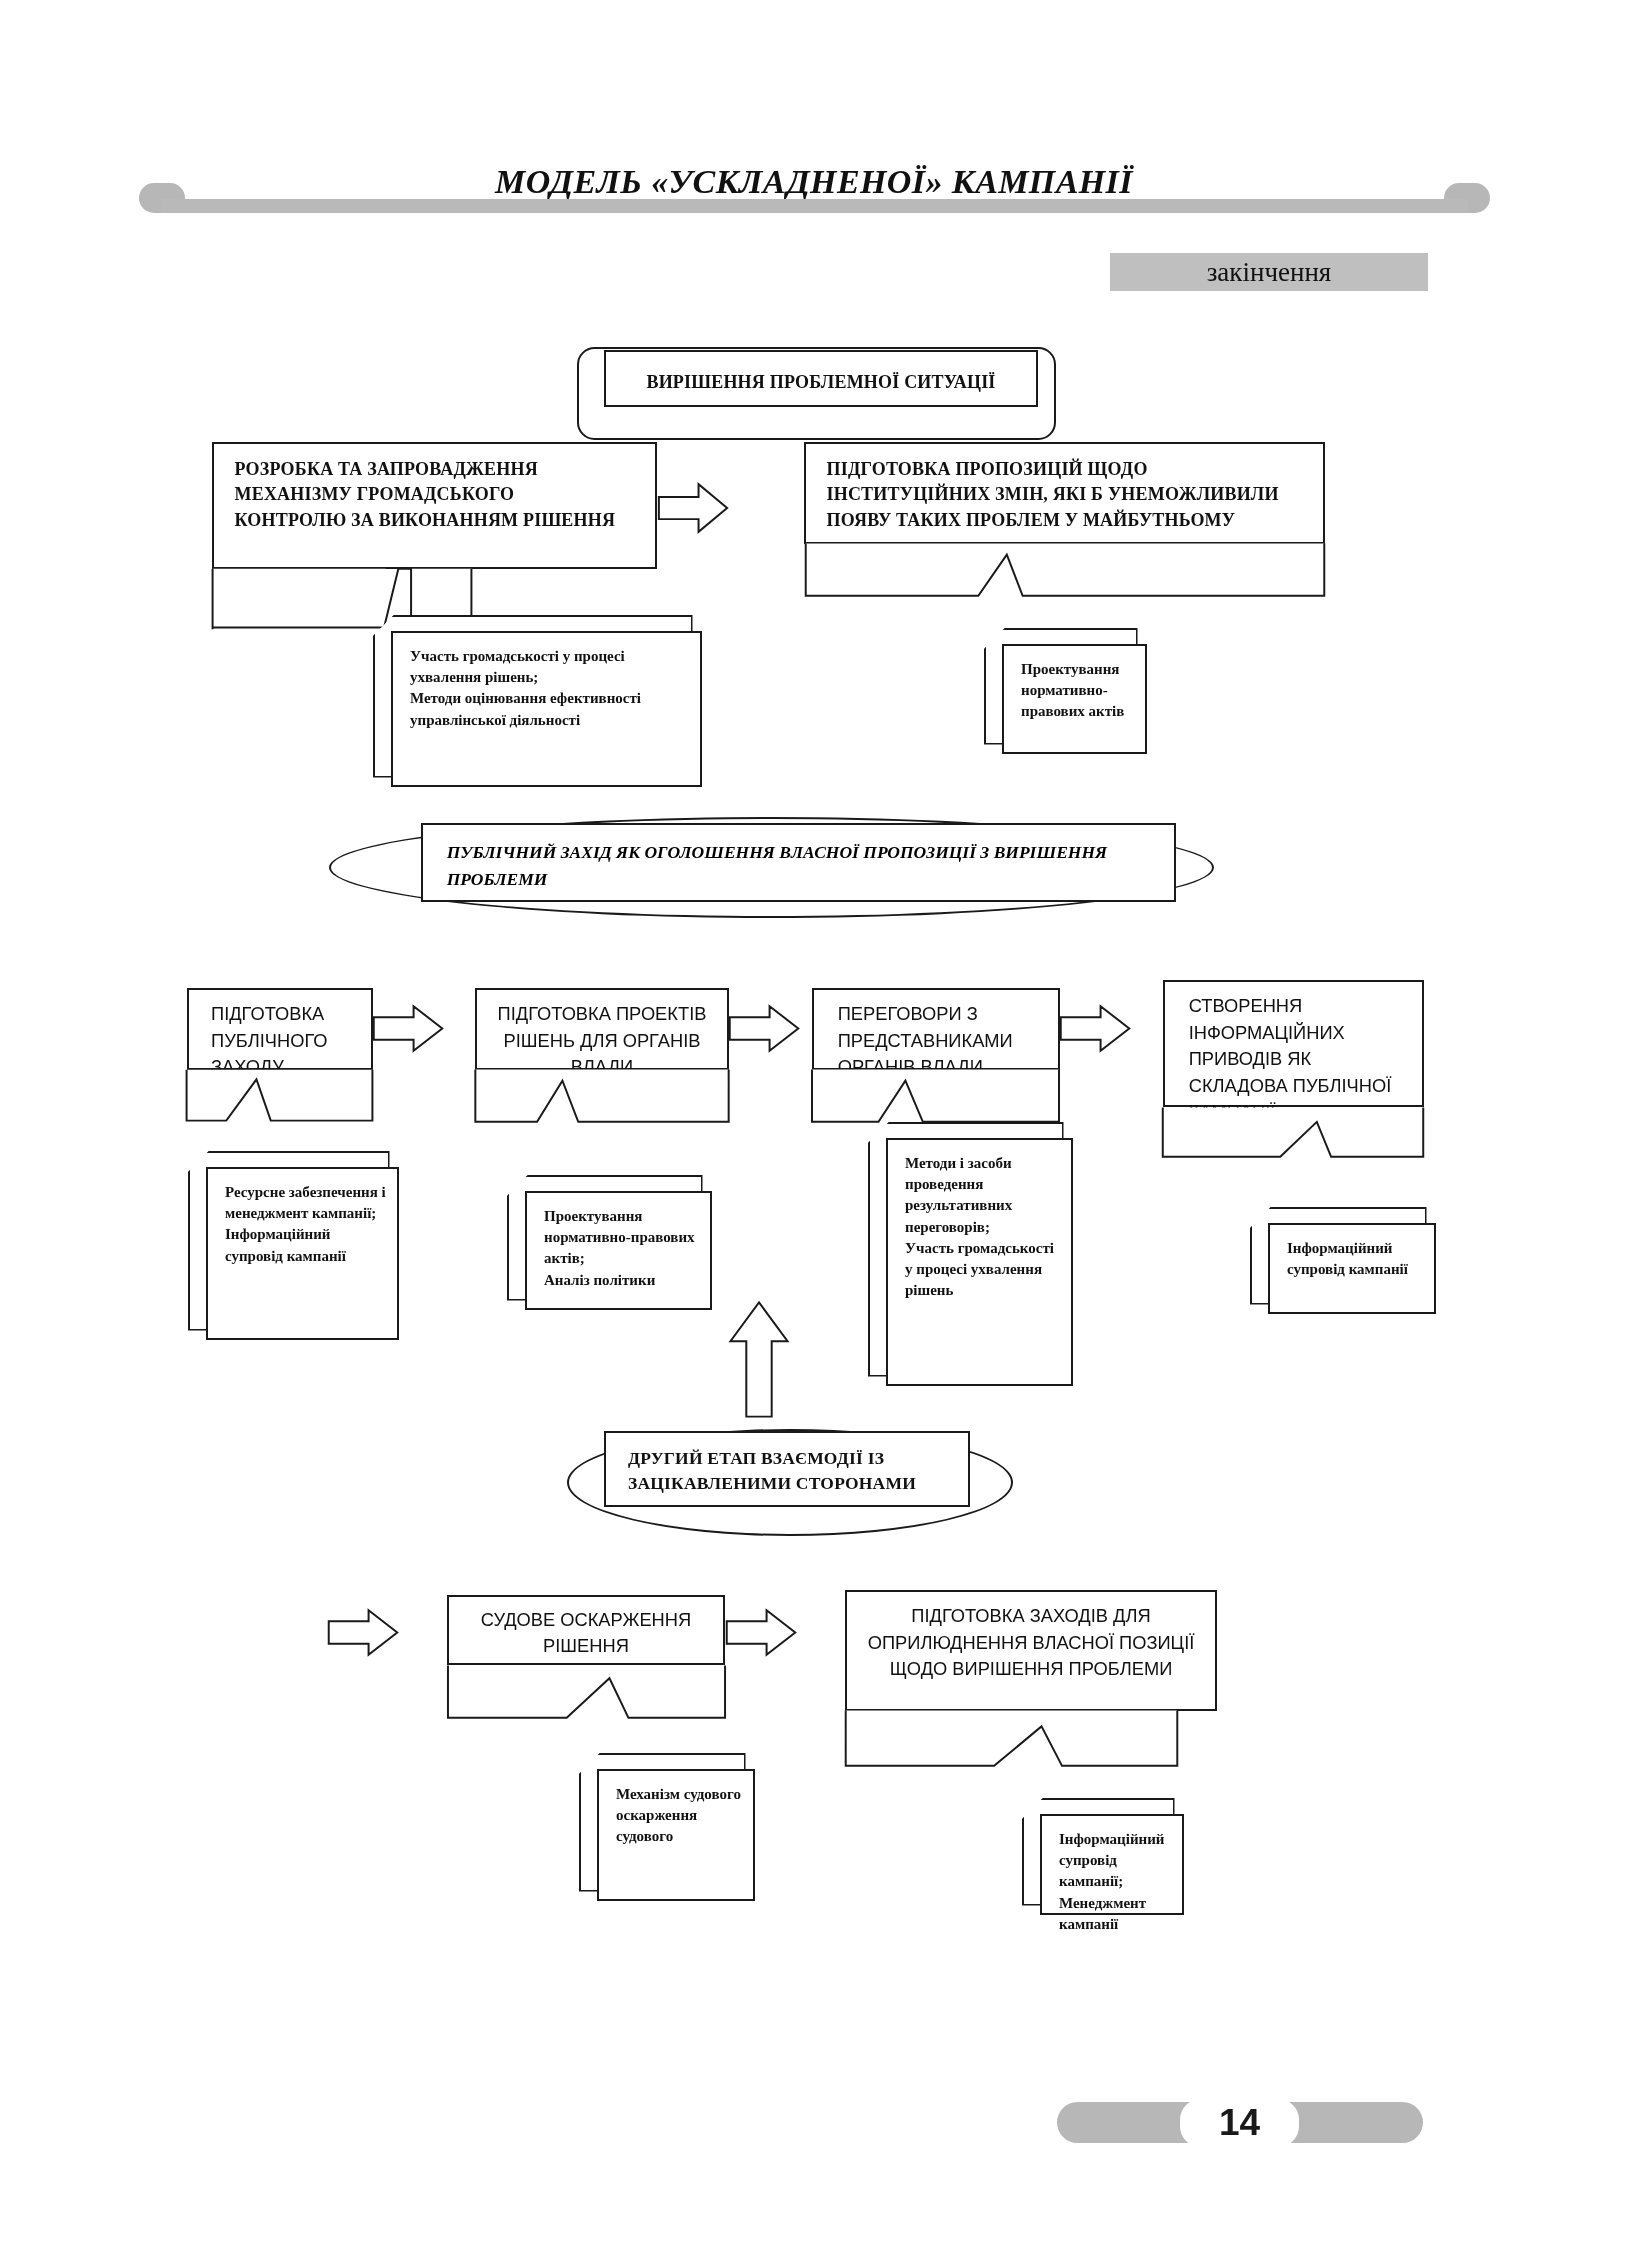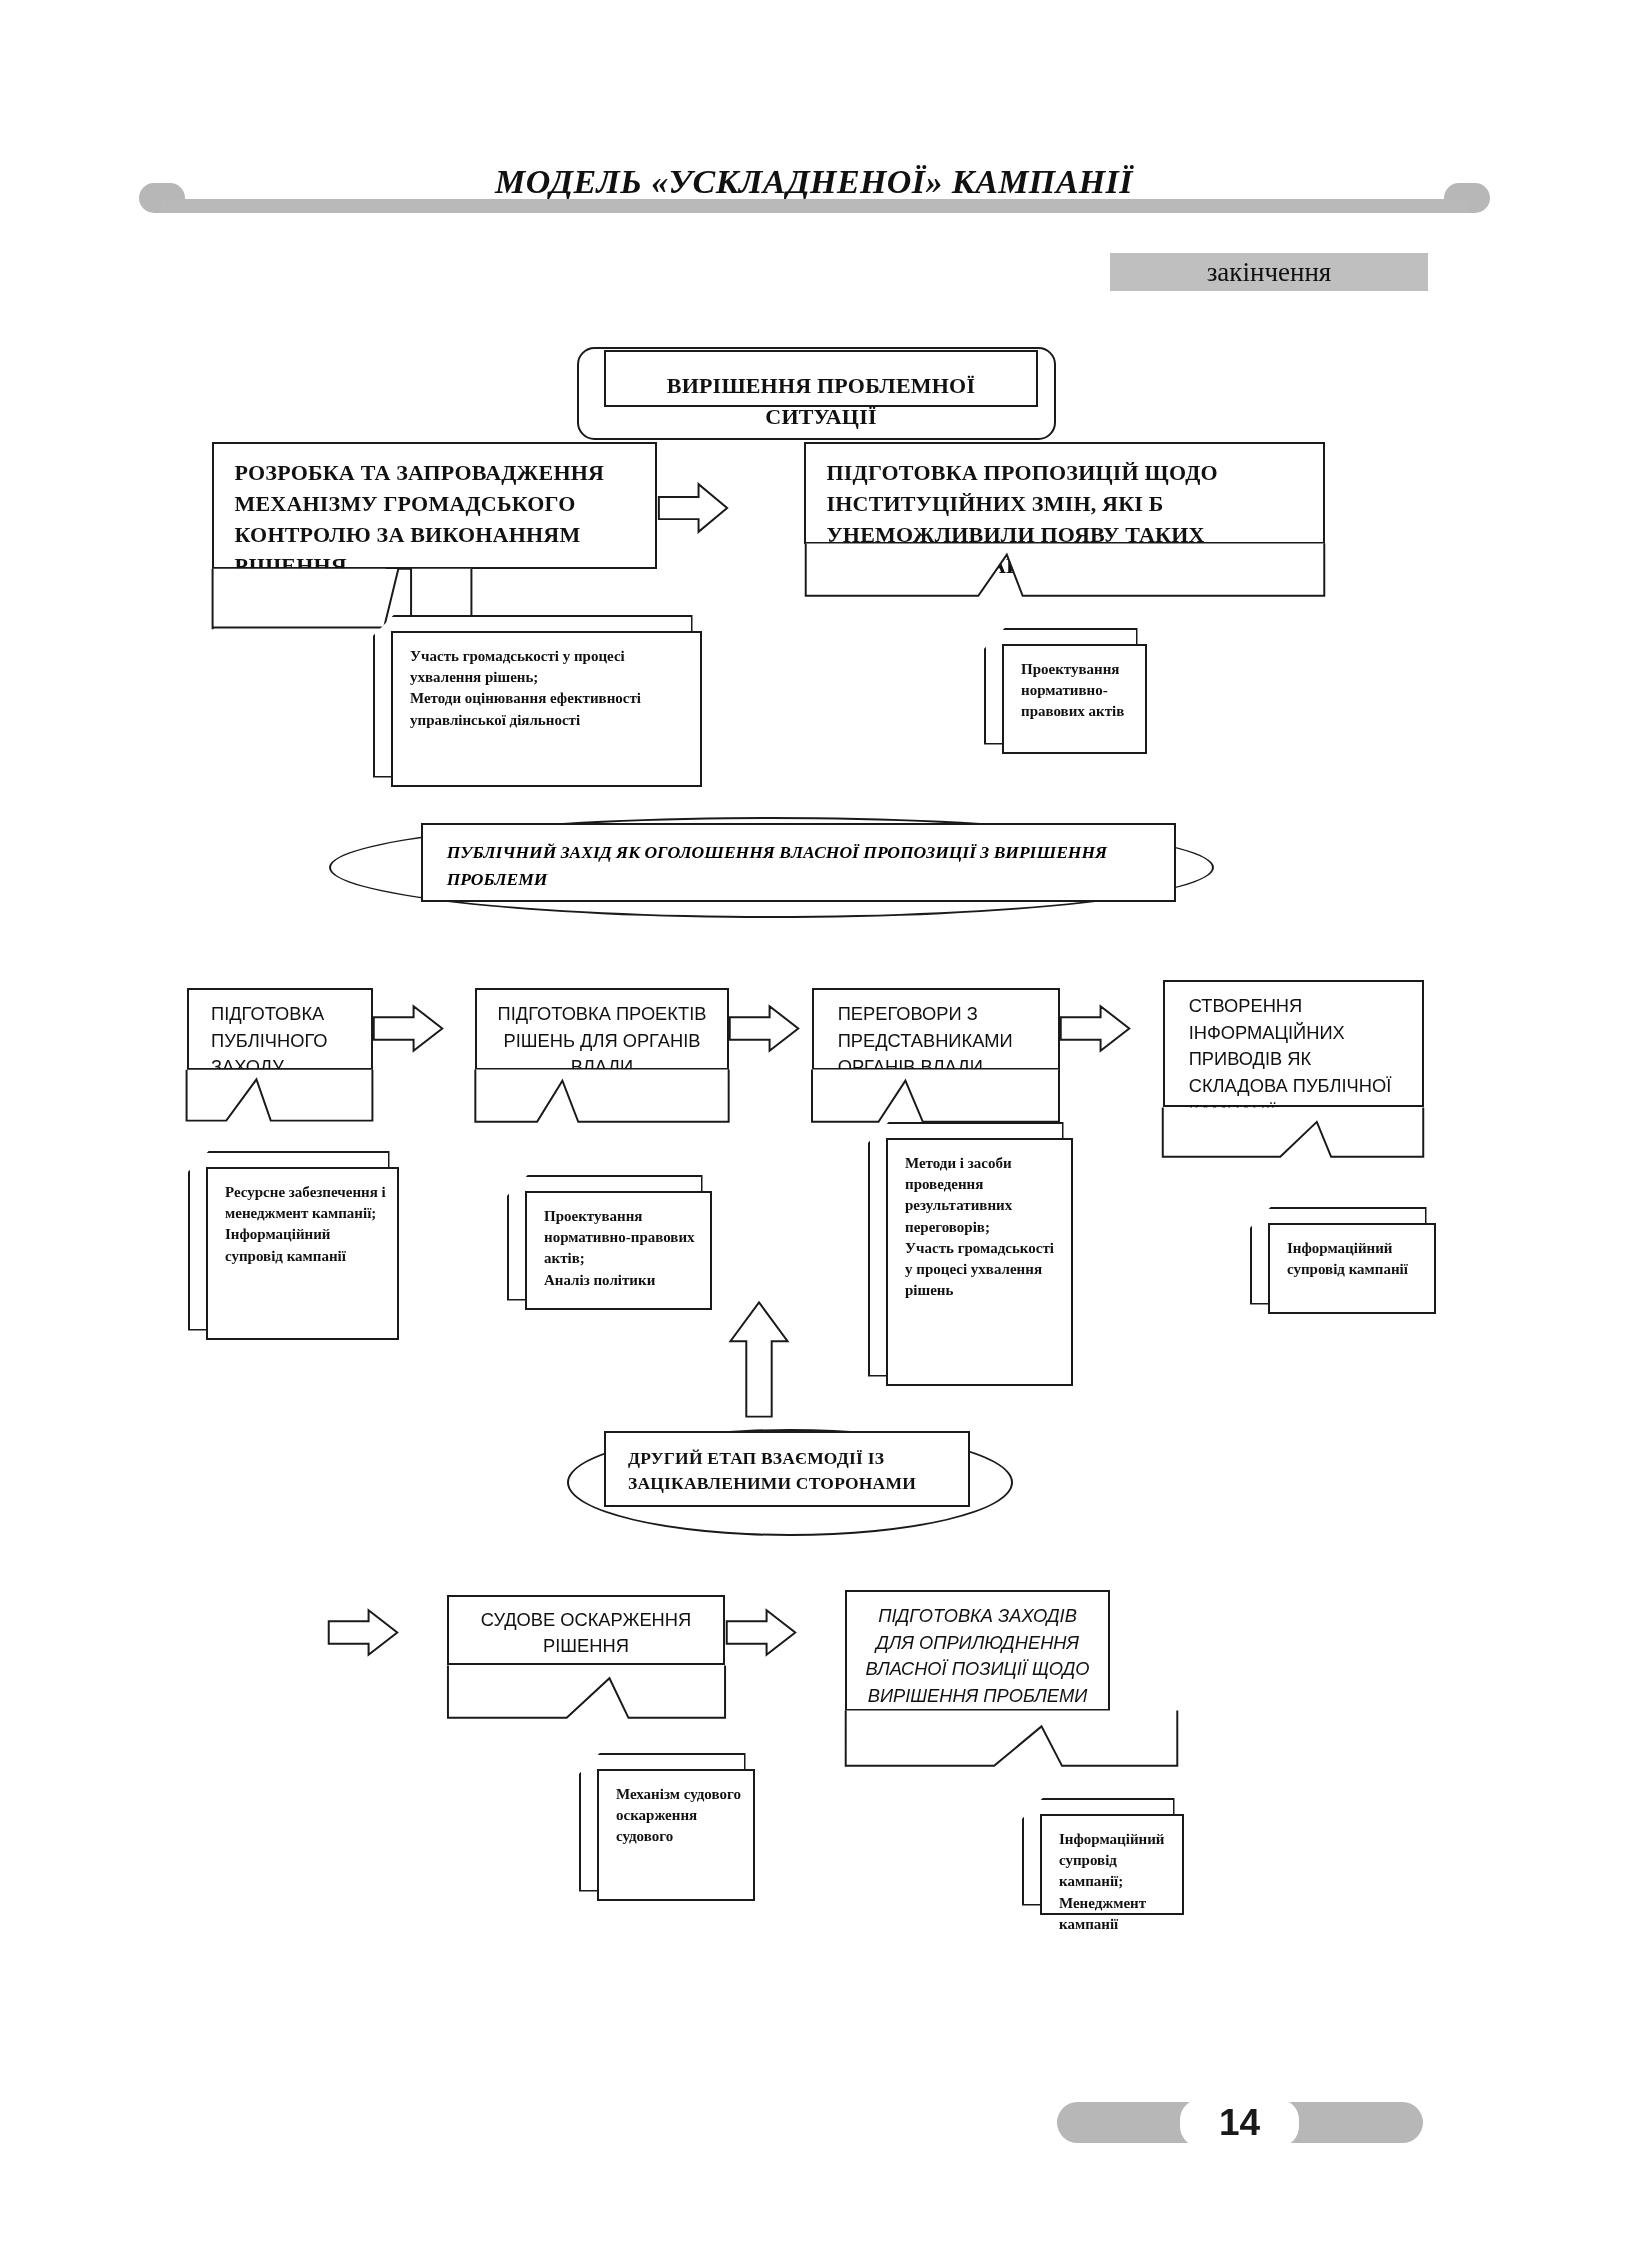--- a/index.html
+++ b/index.html
@@ -35,21 +35,21 @@
   }
 
   
   .bx{position:absolute;box-sizing:border-box;background:#fff;border:2px solid #1a1a1a;}
   .bx .t{
     position:absolute;left:0;right:0;
     box-sizing:border-box;padding:0 11px;
   }
   .serif-caps{
     font-family:"Liberation Serif", serif;font-weight:bold;
-    font-size:22px;line-height:1.42;color:#111;letter-spacing:0.2px;
+    font-size:18px;line-height:1.42;color:#111;letter-spacing:0.2px;
   }
   .sans-caps{
     font-family:"Liberation Sans", sans-serif;font-weight:normal;
     font-size:18.3px;line-height:1.45;color:#111;
   }
   .serif-note{
     font-family:"Liberation Serif", serif;font-weight:bold;
     font-size:15px;line-height:1.42;color:#111;
   }
 
@@ -267,21 +267,21 @@
       <path d="M2,2 L2,68 L152,68 L206,18 L230,68 L352,68 L352,2" stroke="#1a1a1a" stroke-width="2.5" fill="#fff"></path>
     </svg>
   </div>
 
   <div class="arrow" style="left:725px;top:1607px;width:72px;height:51px;">
     <svg width="72" height="51" viewBox="0 0 90 64">
       <polygon points="2,18 52,18 52,4 88,32 52,60 52,46 2,46" fill="#fff" stroke="#1a1a1a" stroke-width="2.5"></polygon>
     </svg>
   </div>
 
-  <div class="bx" style="left:845px;top:1590px;width:265px;height:121px;font-style:italic;">
+  <div class="bx" style="left:845px;top:1590px;width:372px;height:121px;">
     <div class="t sans-caps" style="top:11px;text-align:center;">ПІДГОТОВКА ЗАХОДІВ ДЛЯ ОПРИЛЮДНЕННЯ ВЛАСНОЇ ПОЗИЦІЇ ЩОДО ВИРІШЕННЯ ПРОБЛЕМИ</div>
   </div>
   <div class="tail" style="left:843px;top:1709px;width:337px;height:60px;">
     <svg width="337" height="60" viewBox="0 0 424 76">
       <path d="M2,2 L2,72 L190,72 L250,22 L276,72 L422,72 L422,2" stroke="#1a1a1a" stroke-width="2.5" fill="#fff"></path>
     </svg>
   </div>
 
   <div class="note" style="left:579px;top:1753px;width:176px;height:148px;">
     <div class="back"></div>

